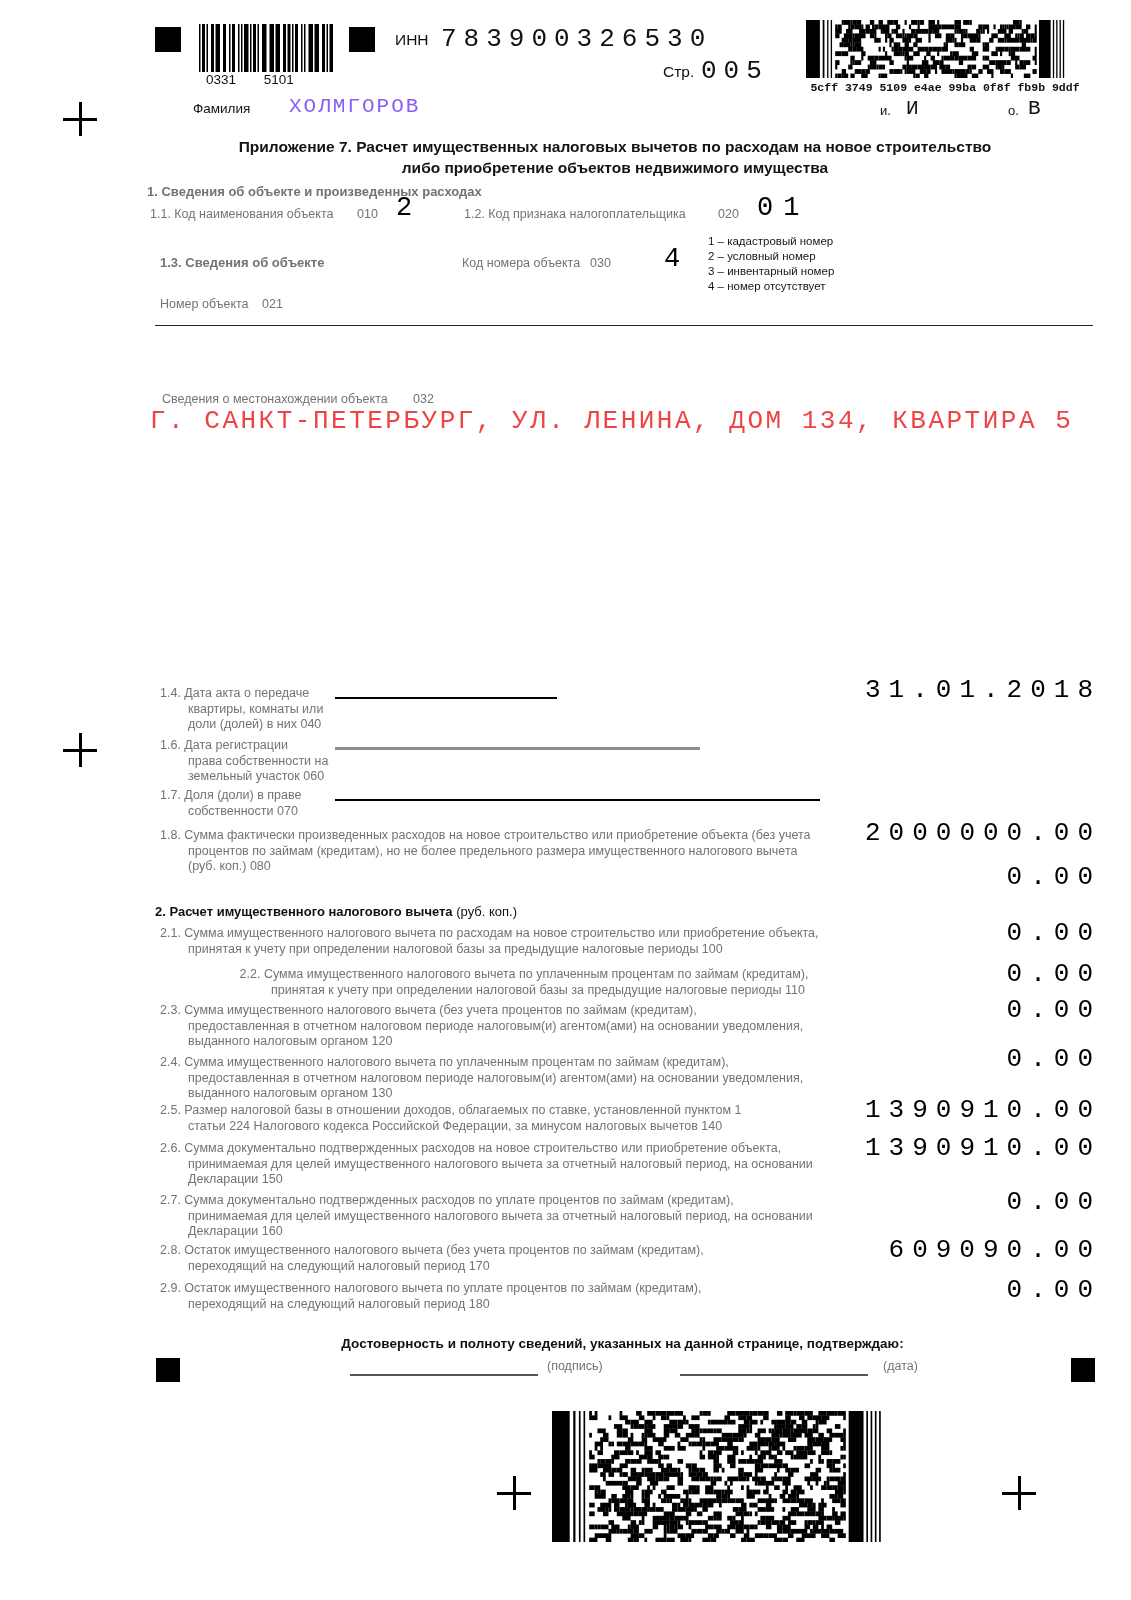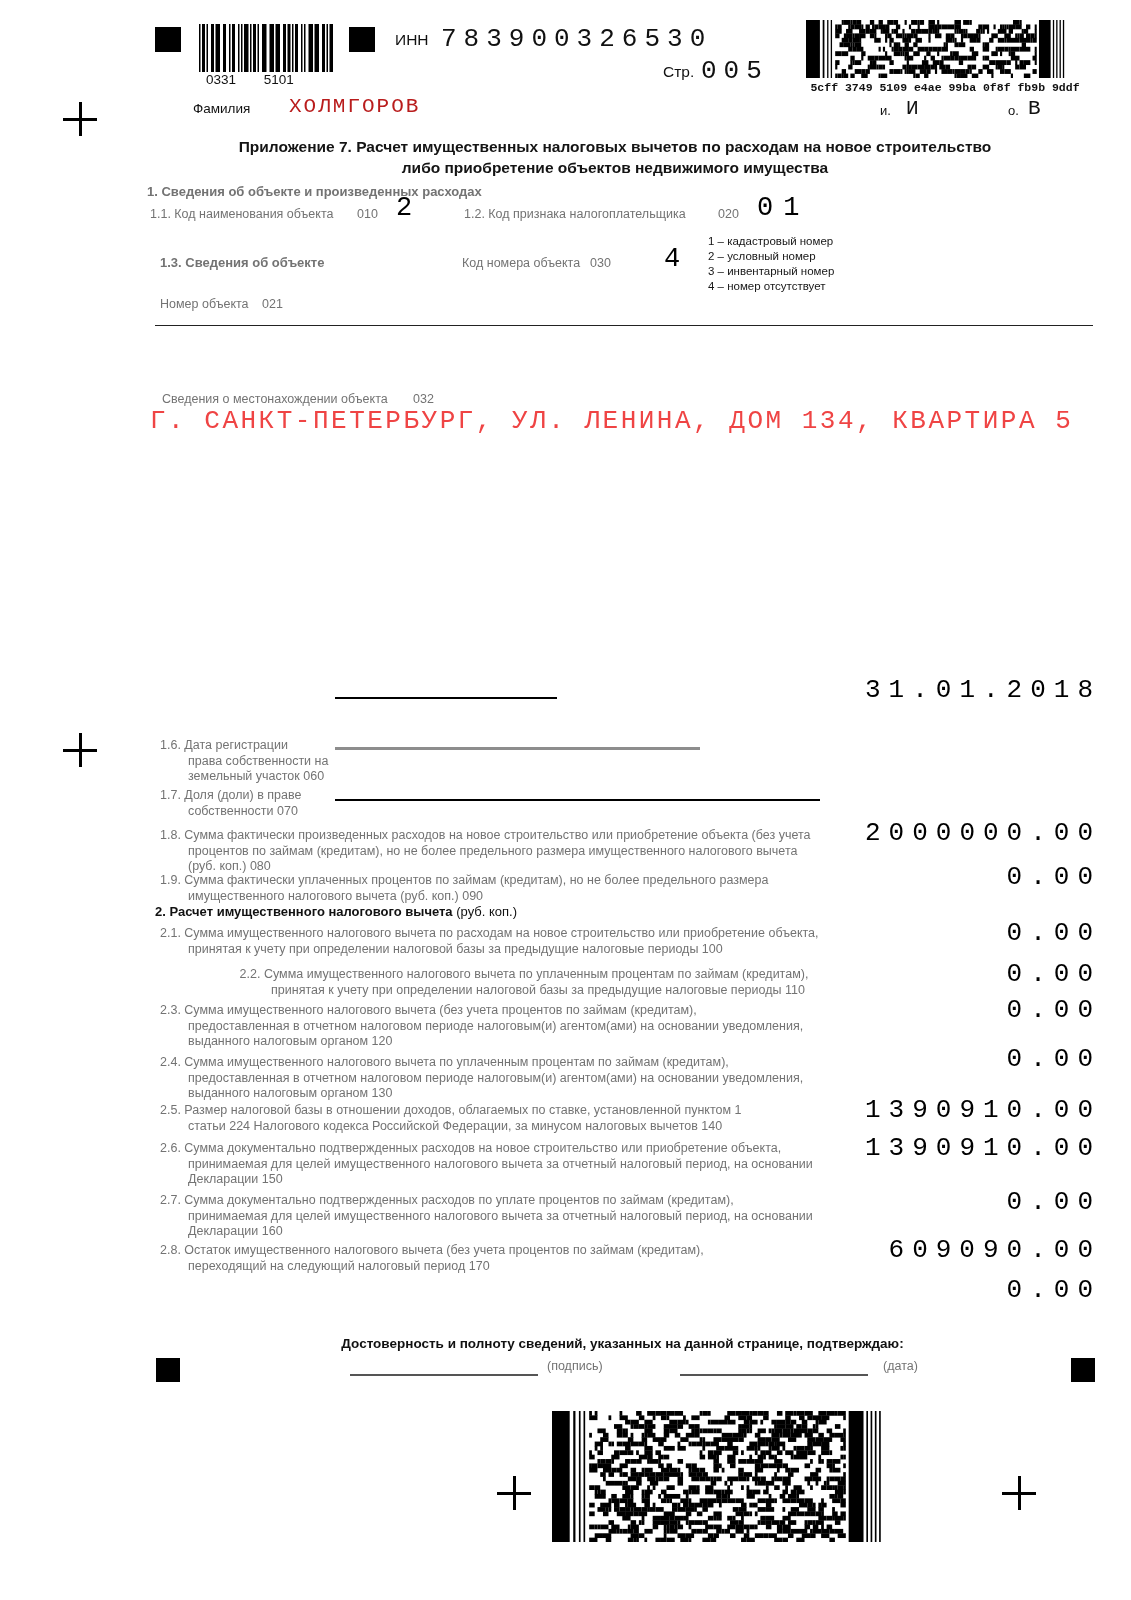--- a/index.html
+++ b/index.html
@@ -13,21 +13,21 @@
   .lbl{font-size:12.5px;line-height:15.5px;color:#737373;}
   .lbl-sm{font-size:11.5px;line-height:15px;color:#161616;}
   .bold{font-weight:bold;}
   .pre{white-space:pre-line;}
   .hang{padding-left:28px;text-indent:-28px;}
   .mono{font-family:"Liberation Mono","DejaVu Sans Mono",monospace;}
   .val-big{font-family:"Liberation Mono","DejaVu Sans Mono",monospace;font-size:26px;letter-spacing:8px;white-space:nowrap;color:#000;}
   .val-code{font-family:"Liberation Mono","DejaVu Sans Mono",monospace;font-size:27px;letter-spacing:10px;white-space:nowrap;color:#000;}
   .amount{position:absolute;right:30px;text-align:right;}
   .addr{font-family:"Liberation Mono","DejaVu Sans Mono",monospace;font-size:26px;letter-spacing:2.5px;white-space:nowrap;color:#ef4444;}
-  .surname{font-family:"Liberation Mono","DejaVu Sans Mono",monospace;font-size:21px;letter-spacing:2px;color:#b91c1c;}
+  .surname{font-family:"Liberation Mono","DejaVu Sans Mono",monospace;font-size:21px;letter-spacing:2px;color:#8b5cf6;}
   .hash{font-family:"Liberation Mono","DejaVu Sans Mono",monospace;font-size:11.5px;font-weight:bold;white-space:nowrap;}
   .fline{border-bottom:2px solid #000;height:0;}
   .fline-gray{border-bottom:3px solid #8d8d8d;height:0;}
   .sigline{border-bottom:2px solid #555;height:0;}
   .hr{border-bottom:1.5px solid #222;height:0;}
   .cross{width:34px;height:34px;background:
     linear-gradient(#000,#000) center/100% 3px no-repeat,
     linear-gradient(#000,#000) center/3px 100% no-repeat;}
   .bc{overflow:hidden;}
   .bc svg rect{fill:#000;}
@@ -441,42 +441,43 @@
 
   <span class="abs lbl" style="left:160px;top:297px;">Номер объекта</span>
   <span class="abs lbl" style="left:262px;top:297px;">021</span>
 
   <div class="abs hr" style="left:155px;top:325px;width:938px;"></div>
 
   <span class="abs lbl" style="left:162px;top:392px;">Сведения о местонахождении объекта</span>
   <span class="abs lbl" style="left:413px;top:392px;">032</span>
   <div class="abs addr" style="left:150px;top:406px;">Г. САНКТ-ПЕТЕРБУРГ, УЛ. ЛЕНИНА, ДОМ 134, КВАРТИРА 5</div>
 
+  <div class="abs lbl pre hang" style="left:160px;top:686px;width:200px;">1.4. Дата акта о передаче
+квартиры, комнаты или
+доли (долей) в них   040</div>
   <div class="abs fline" style="left:335px;top:697px;width:222px;"></div>
 
   <span class="abs val-big amount" style="top:675px;">31.01.2018</span>
 
   <div class="abs lbl pre hang" style="left:160px;top:738px;width:200px;">1.6. Дата регистрации
 права собственности на
 земельный участок   060</div>
   <div class="abs fline-gray" style="left:335px;top:747px;width:365px;"></div>
 
   <div class="abs cross" style="left:63px;top:733px;"></div>
 
   <div class="abs lbl pre hang" style="left:160px;top:788px;width:200px;">1.7. Доля (доли) в праве
 собственности   070</div>
   <div class="abs fline" style="left:335px;top:799px;width:485px;"></div>
 
   <div class="abs lbl pre hang" style="left:160px;top:828px;width:700px;">1.8. Сумма фактически произведенных расходов на новое строительство или приобретение объекта (без учета
 процентов по займам (кредитам), но не более предельного размера имущественного налогового вычета
 (руб. коп.)   080</div>
   <span class="abs val-big amount" style="top:818px;">2000000.00</span>
 
-  <div class="abs lbl pre hang" style="left:160px;top:873px;width:700px;">1.9. Сумма фактически уплаченных процентов по займам (кредитам), но не более предельного размера
-имущественного налогового вычета (руб. коп.)   090</div>
   <span class="abs val-big amount" style="top:862px;">0.00</span>
 
   <div class="abs" style="left:155px;top:904px;font-size:13px;">
     <span class="bold">2. Расчет имущественного налогового вычета</span>
     <span>(руб. коп.)</span>
   </div>
 
   <div class="abs lbl pre hang" style="left:160px;top:926px;width:700px;">2.1. Сумма имущественного налогового вычета по расходам на новое строительство или приобретение объекта,
 принятая к учету при определении налоговой базы за предыдущие налоговые периоды   100</div>
   <span class="abs val-big amount" style="top:918px;">0.00</span>
@@ -506,20 +507,22 @@
 
   <div class="abs lbl pre hang" style="left:160px;top:1193px;width:700px;">2.7. Сумма документально подтвержденных расходов по уплате процентов по займам (кредитам),
 принимаемая для целей имущественного налогового вычета за отчетный налоговый период, на основании
 Декларации   160</div>
   <span class="abs val-big amount" style="top:1187px;">0.00</span>
 
   <div class="abs lbl pre hang" style="left:160px;top:1243px;width:700px;">2.8. Остаток имущественного налогового вычета (без учета процентов по займам (кредитам),
 переходящий на следующий налоговый период   170</div>
   <span class="abs val-big amount" style="top:1235px;">609090.00</span>
 
+  <div class="abs lbl pre hang" style="left:160px;top:1281px;width:700px;">2.9. Остаток имущественного налогового вычета по уплате процентов по займам (кредитам),
+переходящий на следующий налоговый период   180</div>
   <span class="abs val-big amount" style="top:1275px;">0.00</span>
 
   <div class="abs bold" style="left:155px;top:1336px;width:935px;text-align:center;font-size:13.5px;">Достоверность и полноту сведений, указанных на данной странице, подтверждаю:</div>
 
   <div class="abs sq" style="left:156px;top:1358px;width:24px;height:24px;"></div>
   <div class="abs sigline" style="left:350px;top:1374px;width:188px;"></div>
   <span class="abs lbl" style="left:547px;top:1359px;">(подпись)</span>
   <div class="abs sigline" style="left:680px;top:1374px;width:188px;"></div>
   <span class="abs lbl" style="left:883px;top:1359px;">(дата)</span>
   <div class="abs sq" style="left:1071px;top:1358px;width:24px;height:24px;"></div>

